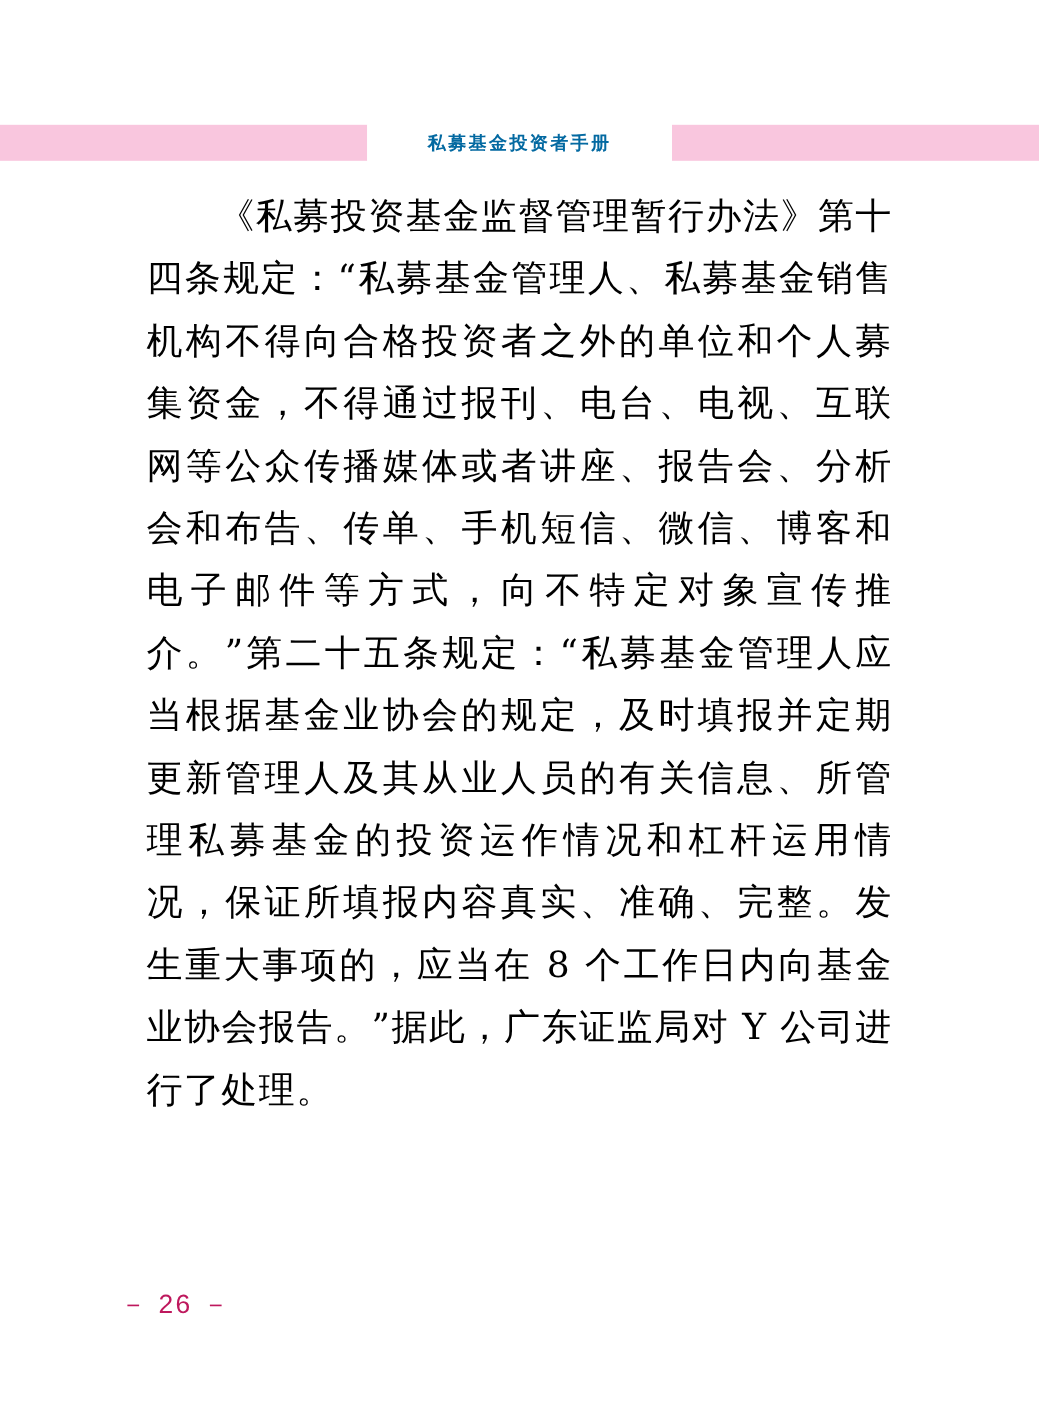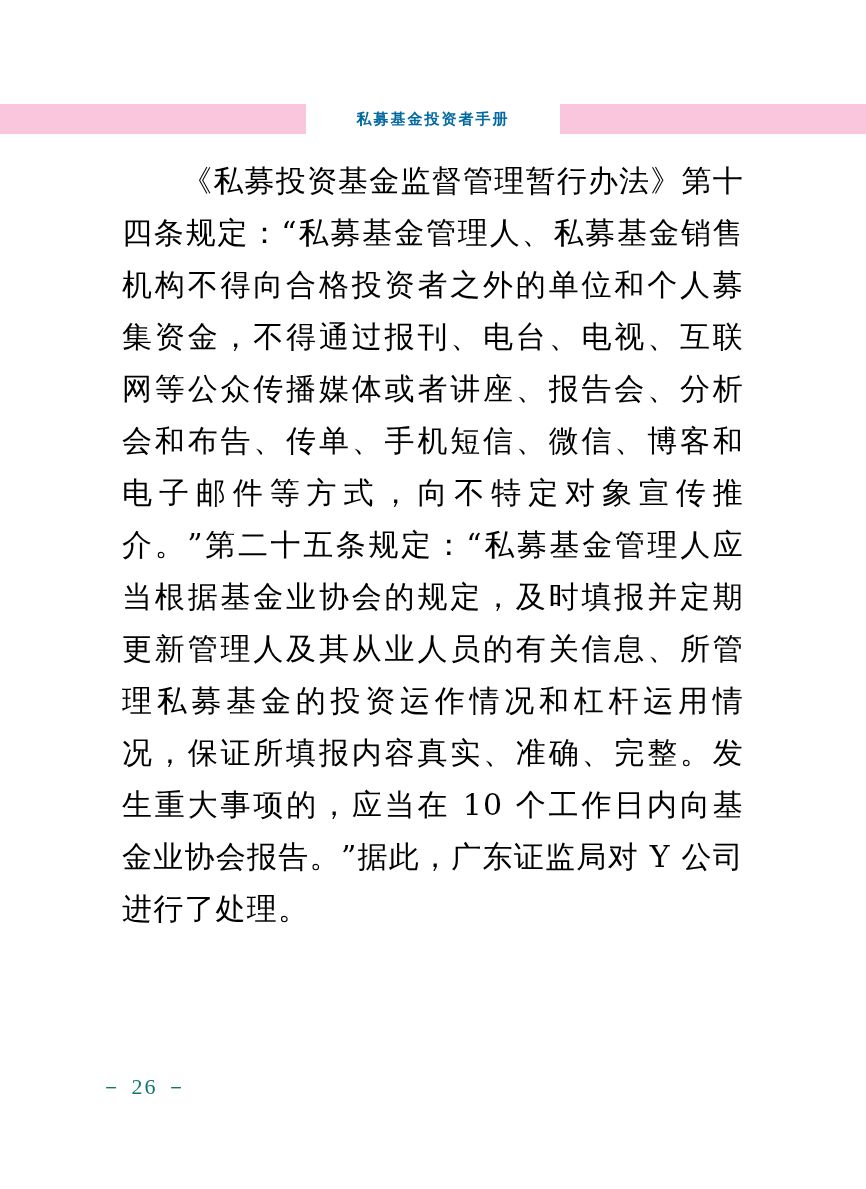--- a/index.html
+++ b/index.html
@@ -67,36 +67,36 @@
   }
 
   
   .page-footer {
     position: absolute;
     left: 100px;
     top: 1072px;
     width: 200px;
   }
   .page-number {
-    font-family: Liberation Serif, serif;
+    font-family: Liberation Sans, sans-serif;
     font-size: 22px;
-    color: #0f766e;
+    color: #be185d;
     letter-spacing: 2px;
   }
 </style>
 </head>
 <body>
 
 <div class="header-band">
   <div class="band-segment band-left"></div>
   <div class="band-center">
     <span class="header-title">私募基金投资者手册</span>
   </div>
   <div class="band-segment band-right"></div>
 </div>
 
 <div class="page-body">
-  <p class="body-paragraph">《私募投资基金监督管理暂行办法》第十四条规定：“私募基金管理人、私募基金销售机构不得向合格投资者之外的单位和个人募集资金，不得通过报刊、电台、电视、互联网等公众传播媒体或者讲座、报告会、分析会和布告、传单、手机短信、微信、博客和电子邮件等方式，向不特定对象宣传推介。”第二十五条规定：“私募基金管理人应当根据基金业协会的规定，及时填报并定期更新管理人及其从业人员的有关信息、所管理私募基金的投资运作情况和杠杆运用情况，保证所填报内容真实、准确、完整。发生重大事项的，应当在 10 个工作日内向基金业协会报告。”据此，广东证监局对 Y 公司进行了处理。</p>
+  <p class="body-paragraph">《私募投资基金监督管理暂行办法》第十四条规定：“私募基金管理人、私募基金销售机构不得向合格投资者之外的单位和个人募集资金，不得通过报刊、电台、电视、互联网等公众传播媒体或者讲座、报告会、分析会和布告、传单、手机短信、微信、博客和电子邮件等方式，向不特定对象宣传推介。”第二十五条规定：“私募基金管理人应当根据基金业协会的规定，及时填报并定期更新管理人及其从业人员的有关信息、所管理私募基金的投资运作情况和杠杆运用情况，保证所填报内容真实、准确、完整。发生重大事项的，应当在 8 个工作日内向基金业协会报告。”据此，广东证监局对 Y 公司进行了处理。</p>
 </div>
 
 <div class="page-footer">
   <span class="page-number">－ 26 －</span>
 </div>
 
 </body></html>

